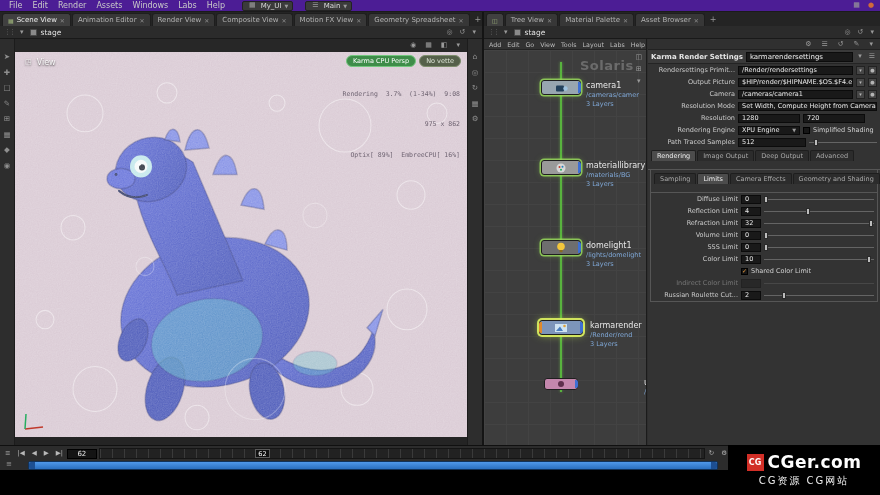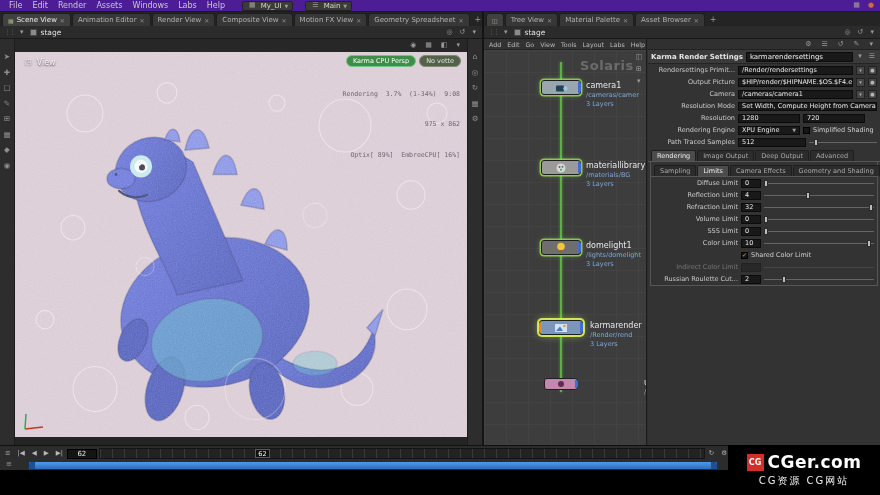--- a/index.html
+++ b/index.html
@@ -90,21 +90,21 @@
   .pbtn{width:9px;height:9px;flex:none;background:#464646;border:1px solid #222;color:#b5b5b5;font-size:5px;
         display:flex;align-items:center;justify-content:center;}
   .ddown{justify-content:space-between;gap:4px;}
   .ddarr{color:#9a9a9a;font-size:5px;}
   .slider{flex:1;position:relative;height:9px;}
   .track{position:absolute;left:0;right:0;top:4px;height:1.5px;background:#646464;}
   .handle{position:absolute;top:1px;width:4px;height:7px;margin-left:-2px;background:#bdbdbd;border:1px solid #2a2a2a;}
   .cbx{width:7px;height:7px;flex:none;background:#161616;border:1px solid #000;color:#e89a3c;font-size:6px;
        display:flex;align-items:center;justify-content:center;line-height:1;}
   .cblabel{color:#cfcfcf;}
-  .ptabs{display:flex;gap:1px;padding:2px 3px 0;border-bottom:1px solid #565656;}
+  .ptabs{display:flex;gap:1px;padding:2px 3px 8px;border-bottom:1px solid #565656;}
   .ptab{background:#2c2c2c;border:1px solid #1e1e1e;border-bottom:none;border-radius:2px 2px 0 0;
         padding:1px 5px;color:#a8a8a8;white-space:nowrap;}
   .ptab.active{background:#4c4c4c;color:#efefef;}
   .pbox{margin:0 2px 2px;border:1px solid #565656;border-top:none;padding-top:1px;}
   .dis{opacity:.42;}
   
   .playbar{position:absolute;left:0;top:445px;width:880px;height:25px;background:#2c2c2c;border-top:1px solid #101010;}
   .pbrow1{position:absolute;left:0;top:1px;width:732px;height:13px;display:flex;align-items:center;gap:2px;padding:0 3px;}
   .pbrow1 .icn{font-size:6.5px;color:#b8b8b8;}
   .framefield{width:30px;height:10px;flex:none;background:#141414;border:1px solid #000;color:#e6e6e6;font-size:7px;

